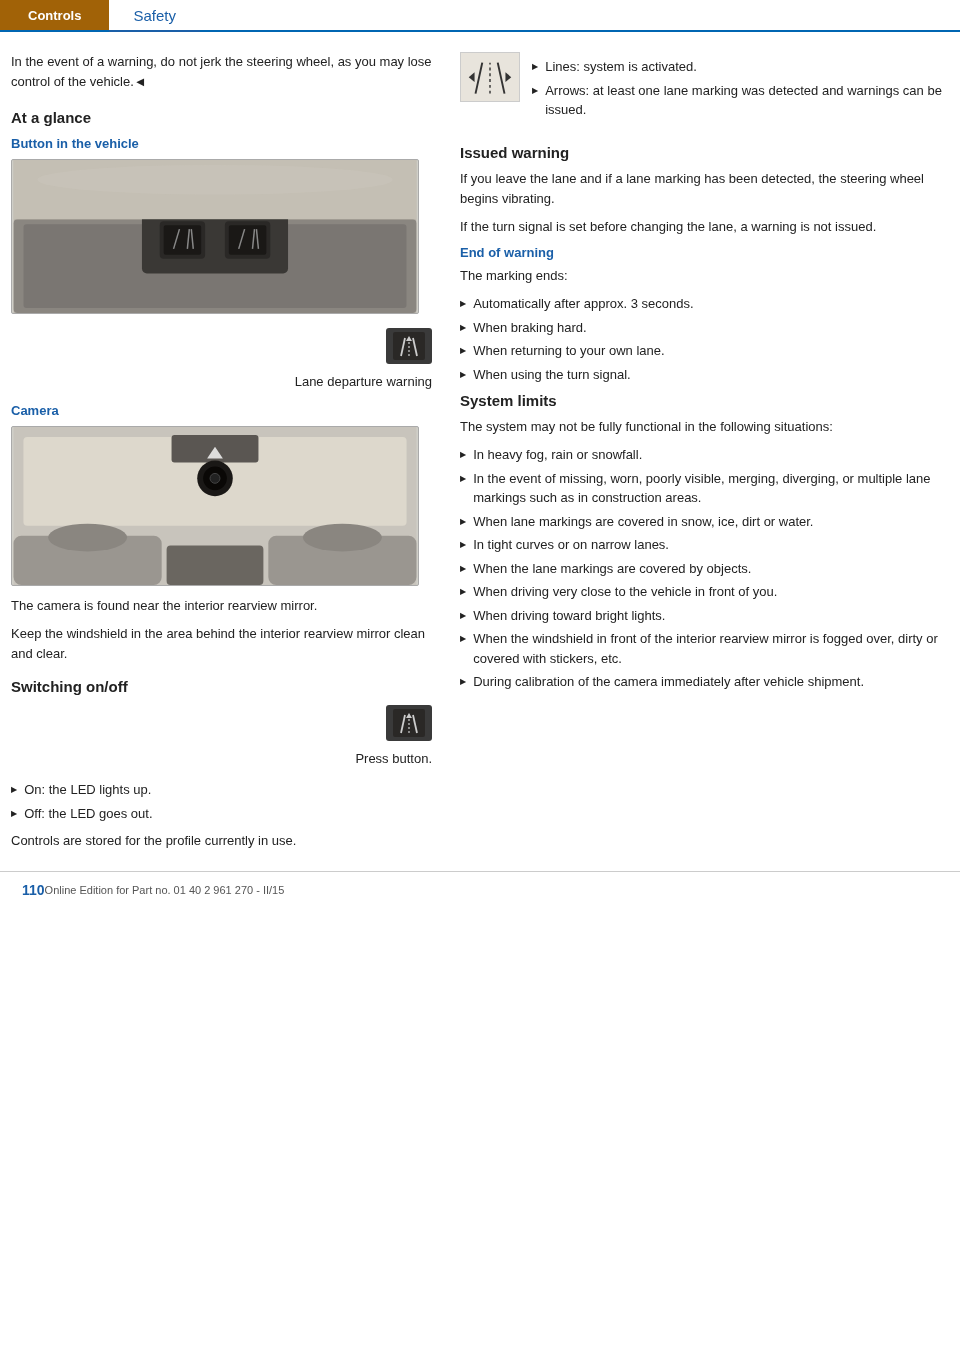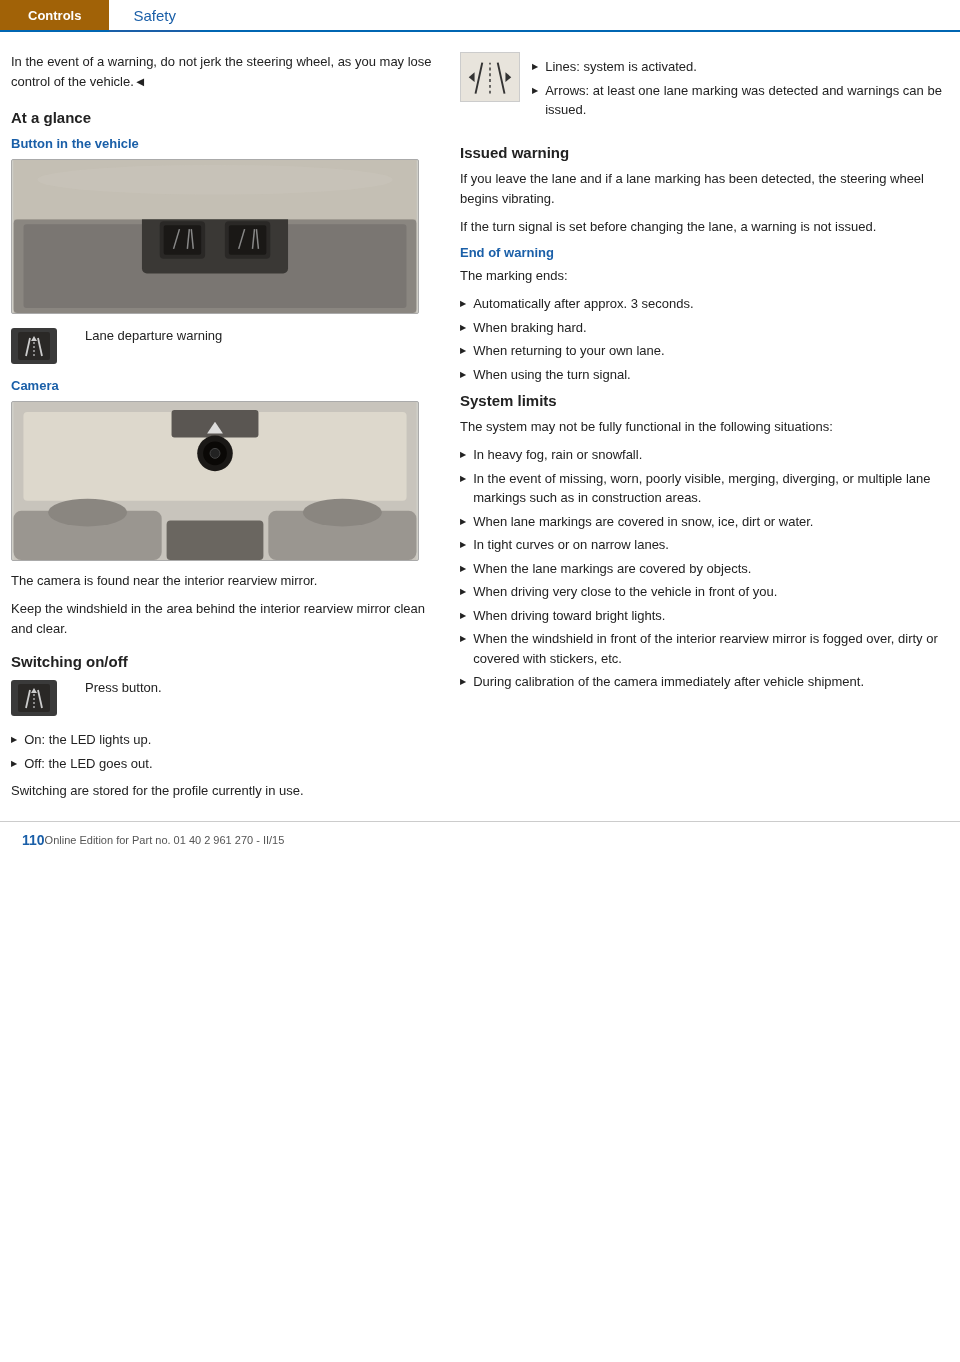--- a/index.html
+++ b/index.html
@@ -98,23 +98,24 @@
 
     .img-camera {
       width: 408px;
       height: 160px;
       margin-bottom: 10px;
     }
 
     
     .badge-row {
       display: flex;
-      align-items: flex-start;
+      align-items: flex-end;
       margin-bottom: 14px;
-      gap: 28px;
+      gap: 10px;
+      flex-direction: column;
     }
 
     .icon-badge {
       width: 46px;
       height: 36px;
       background: #3a3a3a;
       border-radius: 3px;
       display: flex;
       align-items: center;
       justify-content: center;
@@ -361,21 +362,21 @@
 
       <ul class="bullet-list">
         <li>
             <span>On: the LED lights up.</span>
           </li>
         <li>
             <span>Off: the LED goes out.</span>
           </li>
       </ul>
 
-      <p class="settings-text">Switching are stored for the profile currently in use.</p>
+      <p class="settings-text">Controls are stored for the profile currently in use.</p>
     </div>
   </div>
 
   <div class="right-col">
 
 
     <div class="display-instrument-row">
       <div class="instrument-icon-box">
         <svg viewBox="0 0 60 50" xmlns="http://www.w3.org/2000/svg">
           <rect width="60" height="50" fill="#e8e4dc"></rect>

